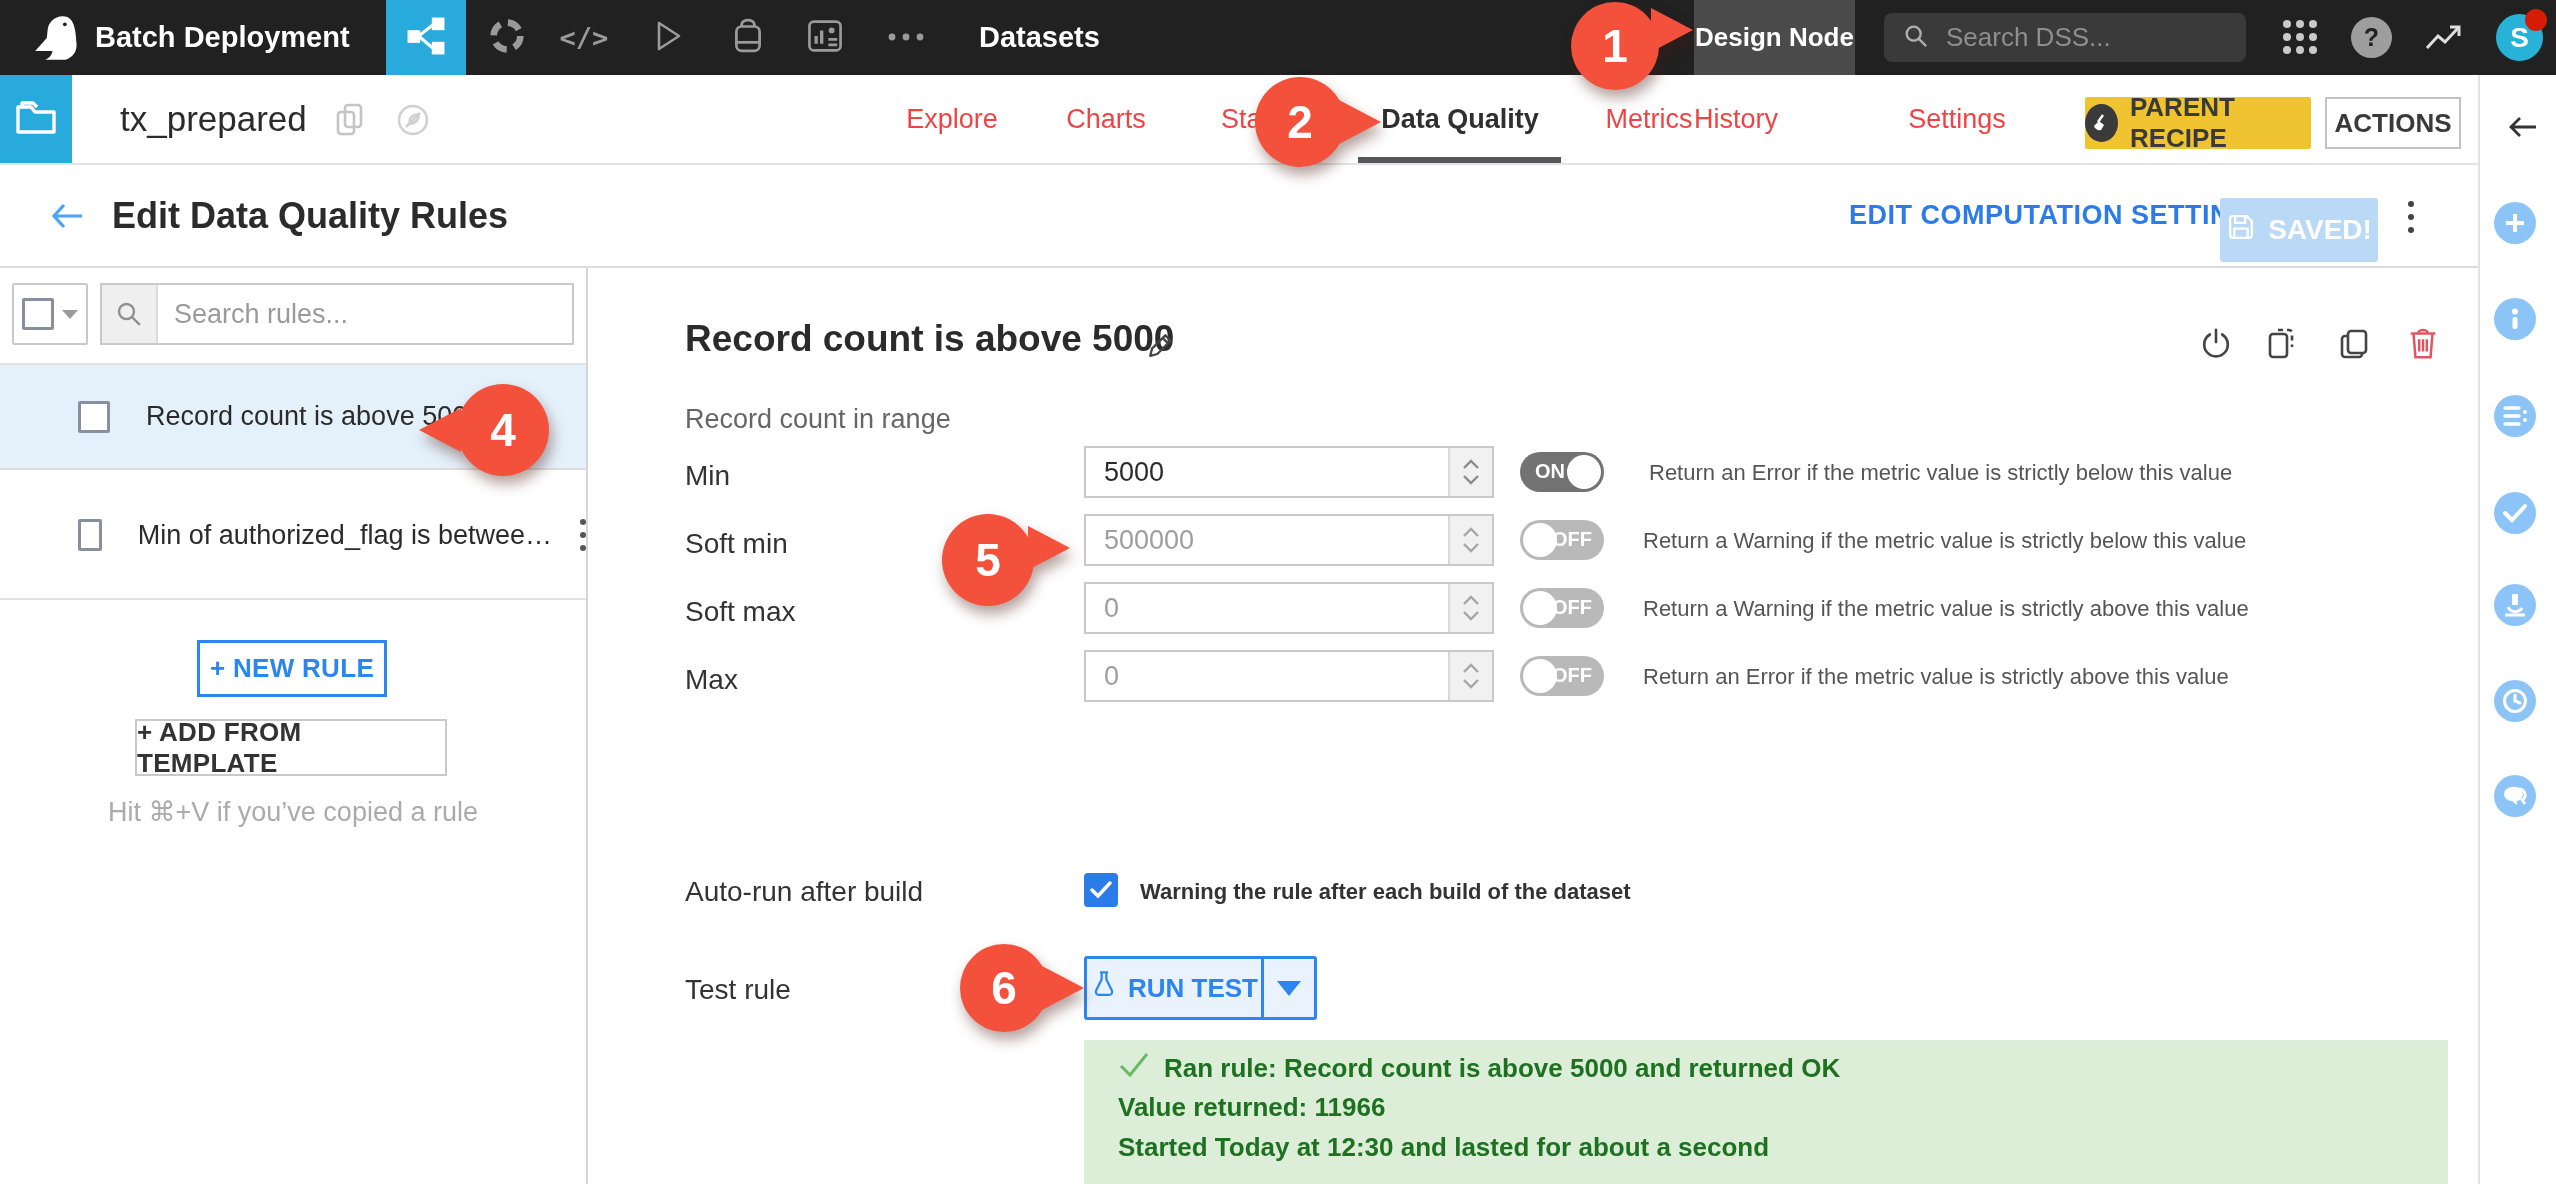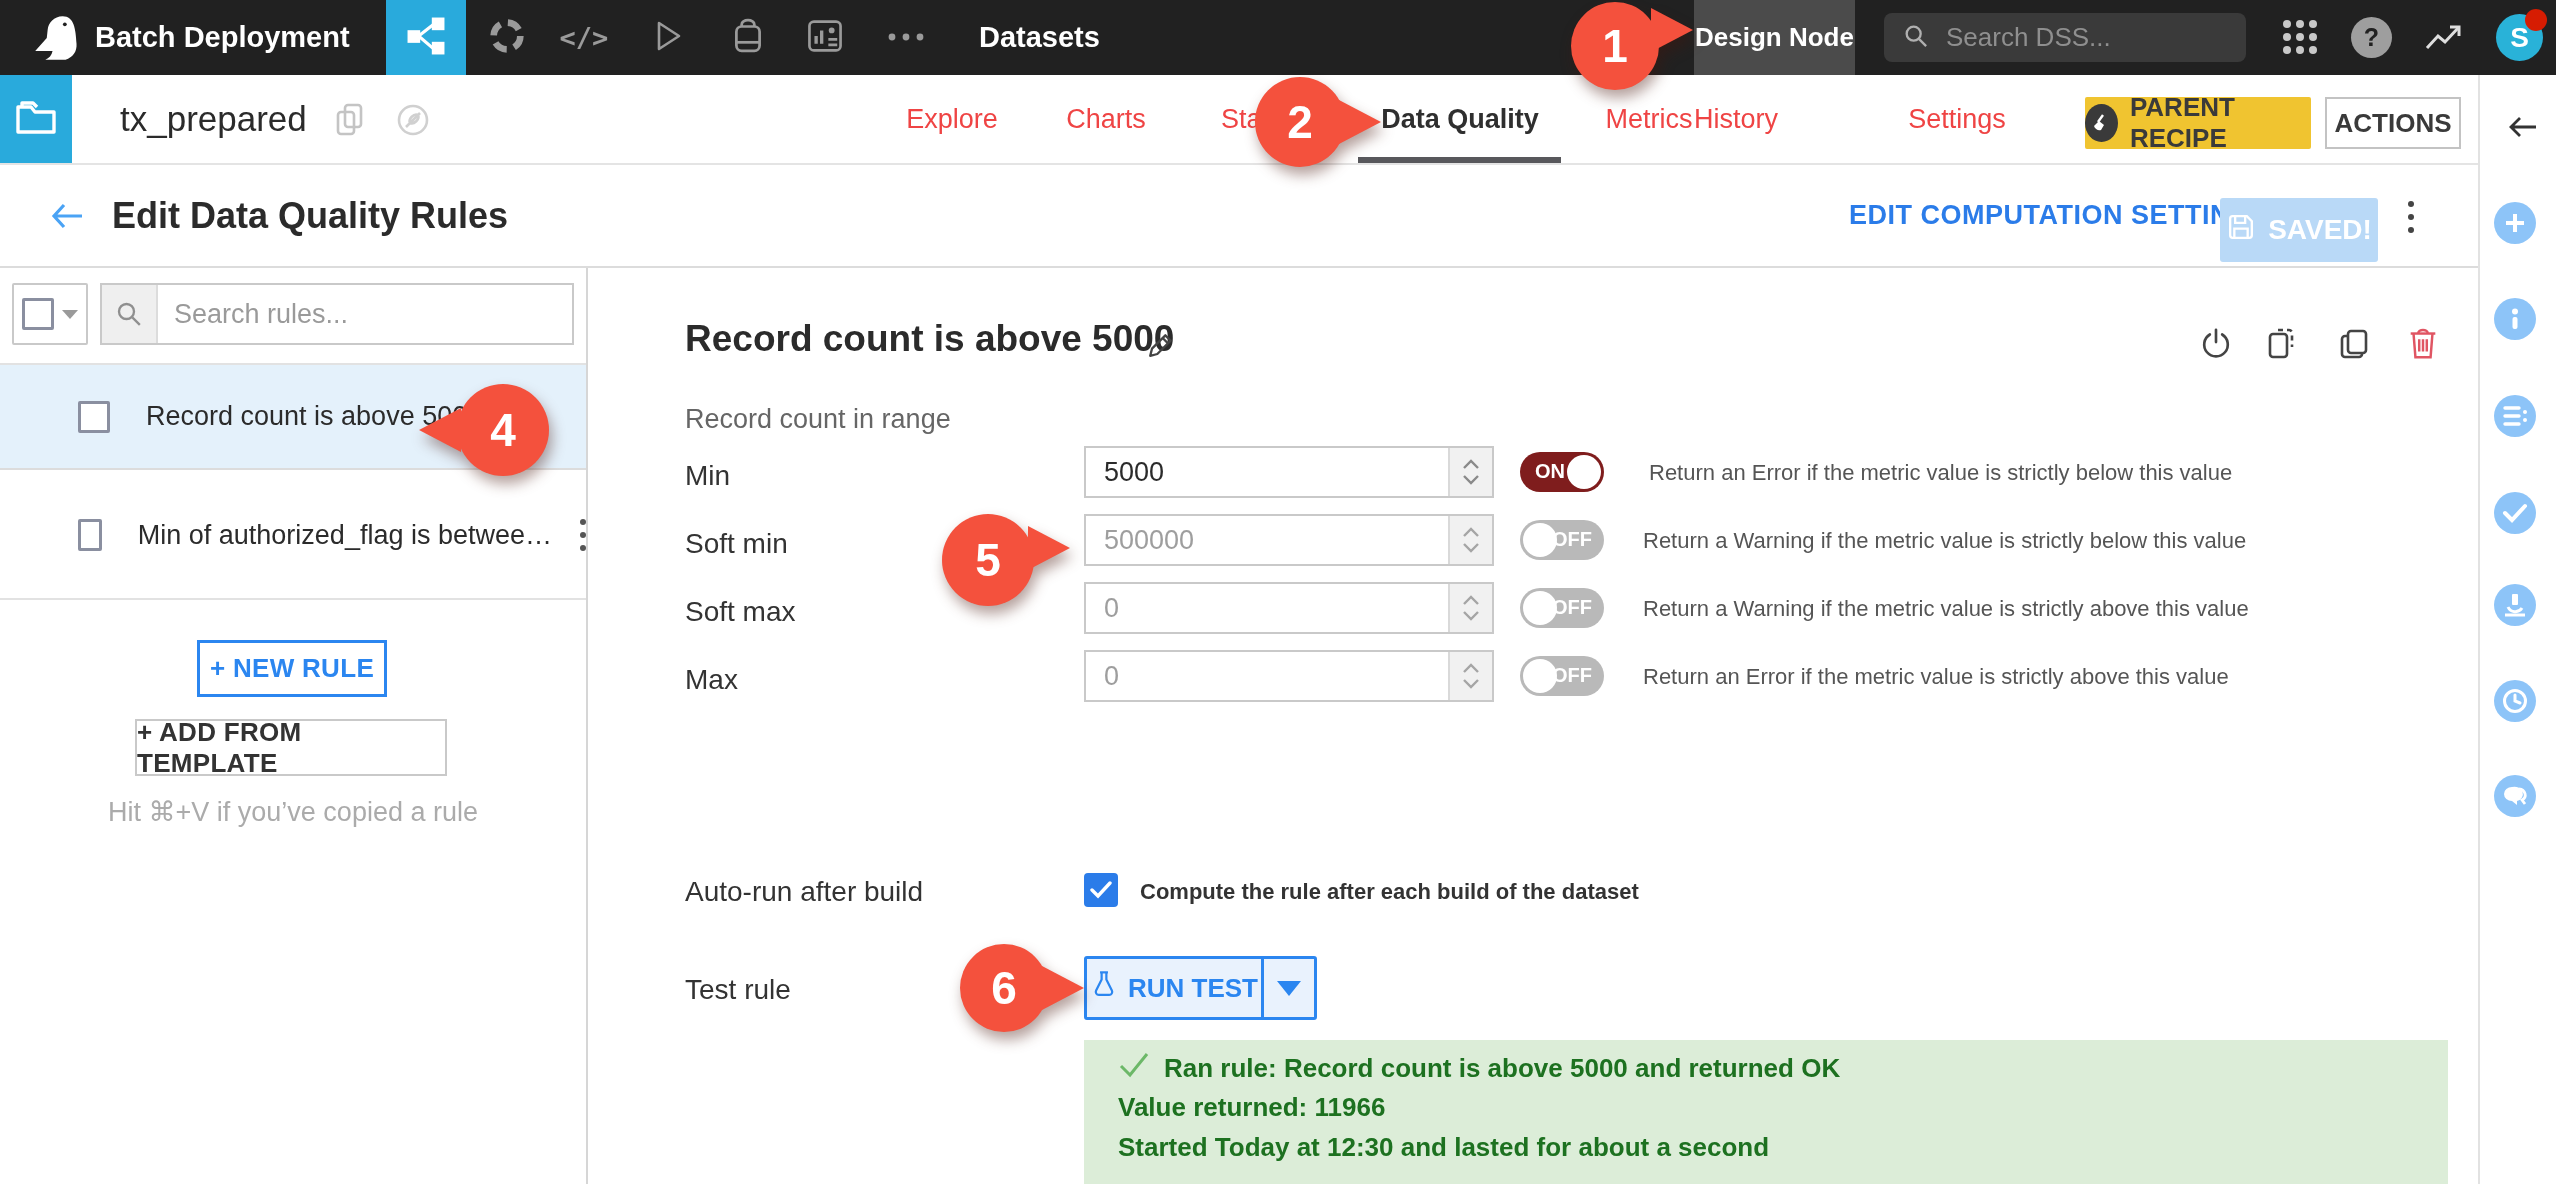--- a/index.html
+++ b/index.html
@@ -68,21 +68,21 @@
   .rule-heading{position:absolute;left:97px;top:50px;font-size:37px;font-weight:bold;color:#2b2b2b;}
   .rule-sub{position:absolute;left:97px;top:136px;font-size:27px;color:#666;}
   .field-label{position:absolute;left:97px;font-size:28px;color:#333;}
   .num-input{position:absolute;left:496px;width:410px;height:52px;border:2px solid #c9c9c9;box-sizing:border-box;display:flex;background:#fff;}
   .num-input input{flex:1;border:none;outline:none;font-size:27px;padding-left:18px;color:#2b2b2b;min-width:0;
     font-family:"Liberation Sans","DejaVu Sans",sans-serif;}
   .num-input.muted input{color:#9e9e9e;}
   .spinner{width:42px;background:#f1f1f1;border-left:2px solid #d9d9d9;display:flex;flex-direction:column;align-items:center;justify-content:center;gap:4px;}
   .toggle{position:absolute;left:932px;width:84px;height:40px;border-radius:20px;color:#fff;font-size:20px;font-weight:bold;}
   .toggle .knob{position:absolute;top:3px;width:34px;height:34px;border-radius:50%;background:#fff;}
-  .toggle.on{background:#7f1d1d;text-align:center;}
+  .toggle.on{background:#737373;text-align:center;}
   .toggle.on .knob{right:3px;}
   .toggle.on .t-label{position:absolute;left:15px;top:8px;}
   .toggle.off{background:#b9b9b9;}
   .toggle.off .knob{left:3px;}
   .toggle.off .t-label{position:absolute;right:12px;top:8px;}
   .field-desc{position:absolute;left:1055px;font-size:22px;color:#555;white-space:nowrap;}
   .check-blue{position:absolute;left:496px;width:34px;height:34px;background:#2b7ce9;border-radius:4px;display:flex;align-items:center;justify-content:center;}
   .autorun-text{position:absolute;left:552px;font-size:22px;font-weight:bold;color:#333;}
   .btn-runtest{position:absolute;left:496px;top:688px;width:233px;height:64px;border:3px solid #2b86f0;background:#e9f2fd;
     box-sizing:border-box;border-radius:3px;display:flex;}
@@ -473,21 +473,21 @@
     <span class="field-desc" style="top:260px;">Return a Warning if the metric value is strictly below this value</span>
     <span class="field-desc" style="top:328px;">Return a Warning if the metric value is strictly above this value</span>
     <span class="field-desc" style="top:396px;">Return an Error if the metric value is strictly above this value</span>
 
     <span class="field-label" style="top:608px;">Auto-run after build</span>
     <span class="check-blue" style="top:605px;">
       <svg width="22" height="18" viewBox="0 0 22 18" fill="none" stroke="#fff" stroke-width="3.4" stroke-linecap="round">
           <path d="M2 9 L8 15 L20 2"></path>
         </svg>
     </span>
-    <span class="autorun-text" style="top:611px;">Compute the rule after each build of the dataset</span>
+    <span class="autorun-text" style="top:611px;">Warning the rule after each build of the dataset</span>
 
     <span class="field-label" style="top:706px;">Test rule</span>
     <span class="btn-runtest">
       <span class="runtest-main">
         <span>
           <svg width="28" height="30" viewBox="0 0 34 38" fill="none" stroke="#2b86f0" stroke-width="2.8">
               <path d="M12 3 h10"></path>
               <path d="M14 3 v9 L7 26 c-1.3 2.6 .6 5.5 3.4 5.5 h13.2 c2.8 0 4.7-2.9 3.4-5.5 L20 12 V3"></path>
             </svg>
         </span>

